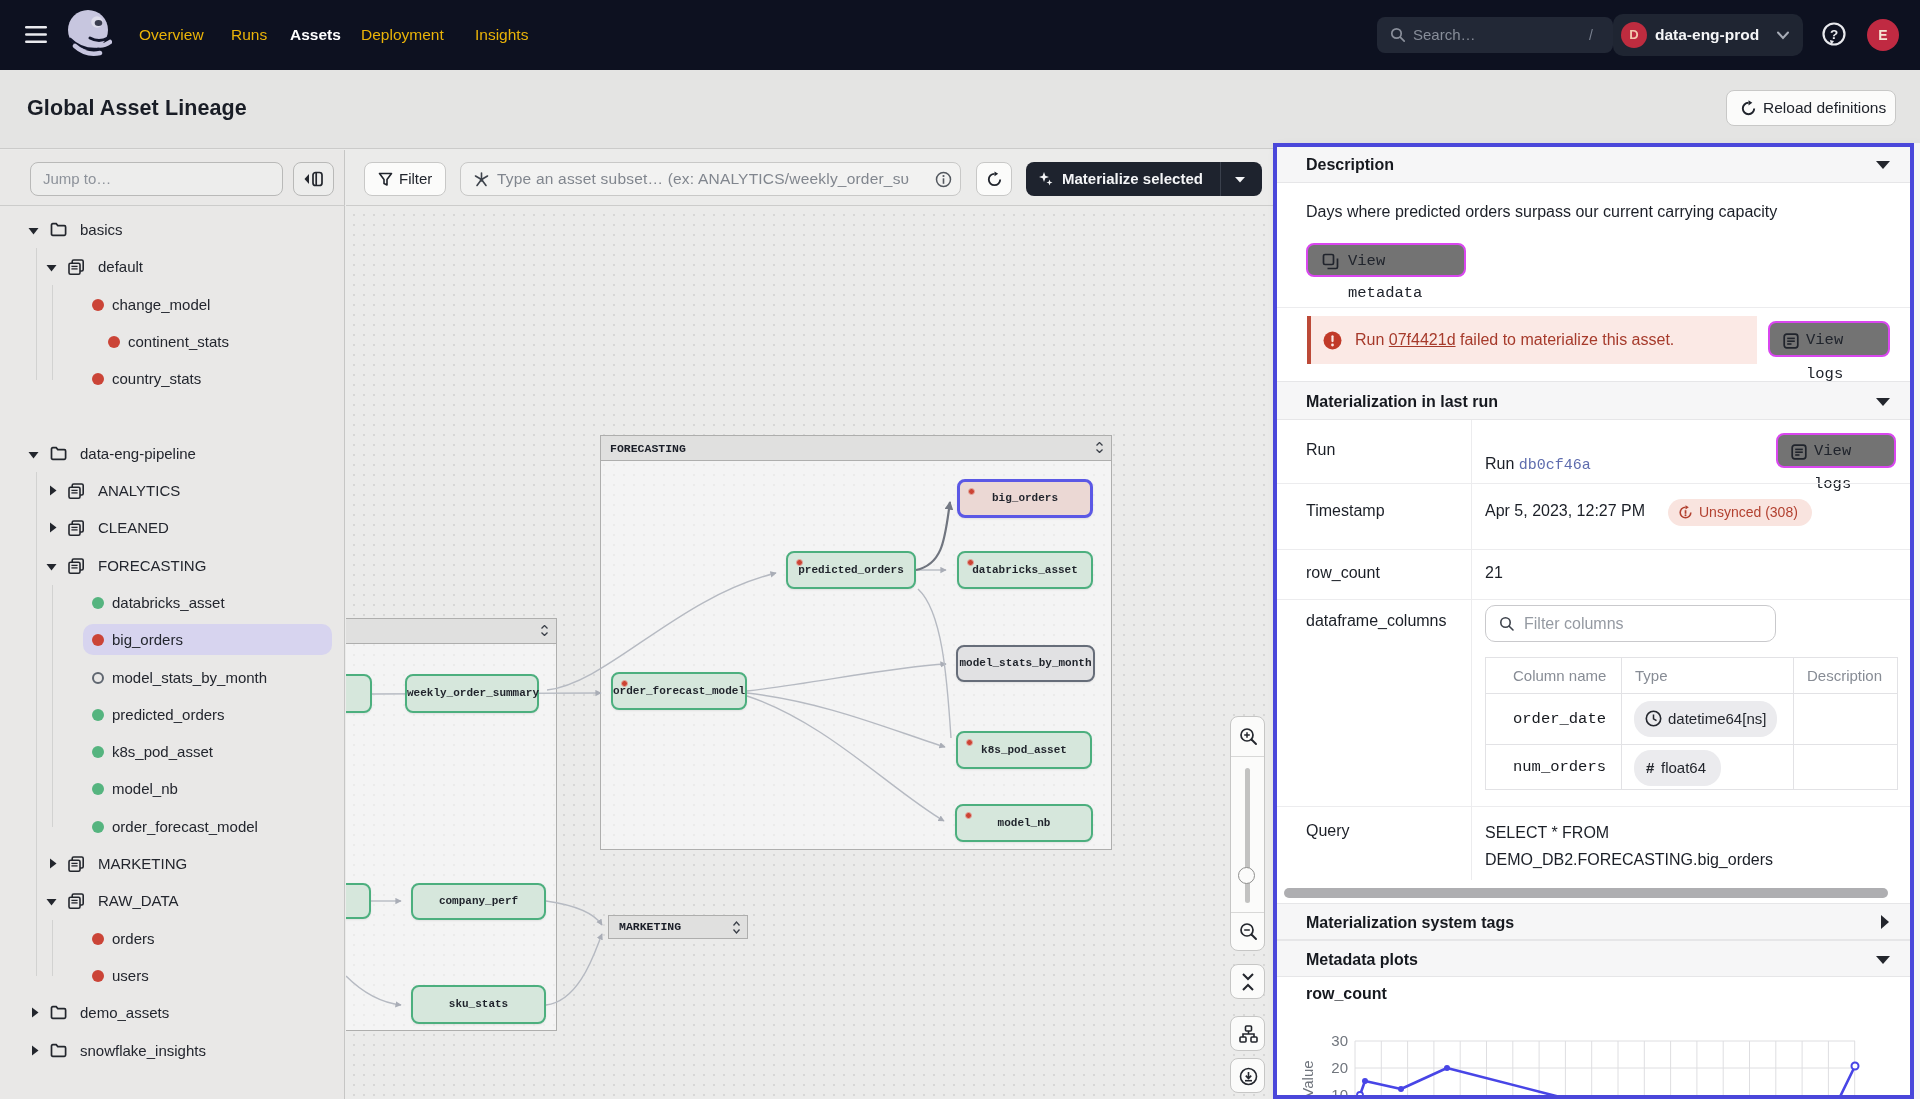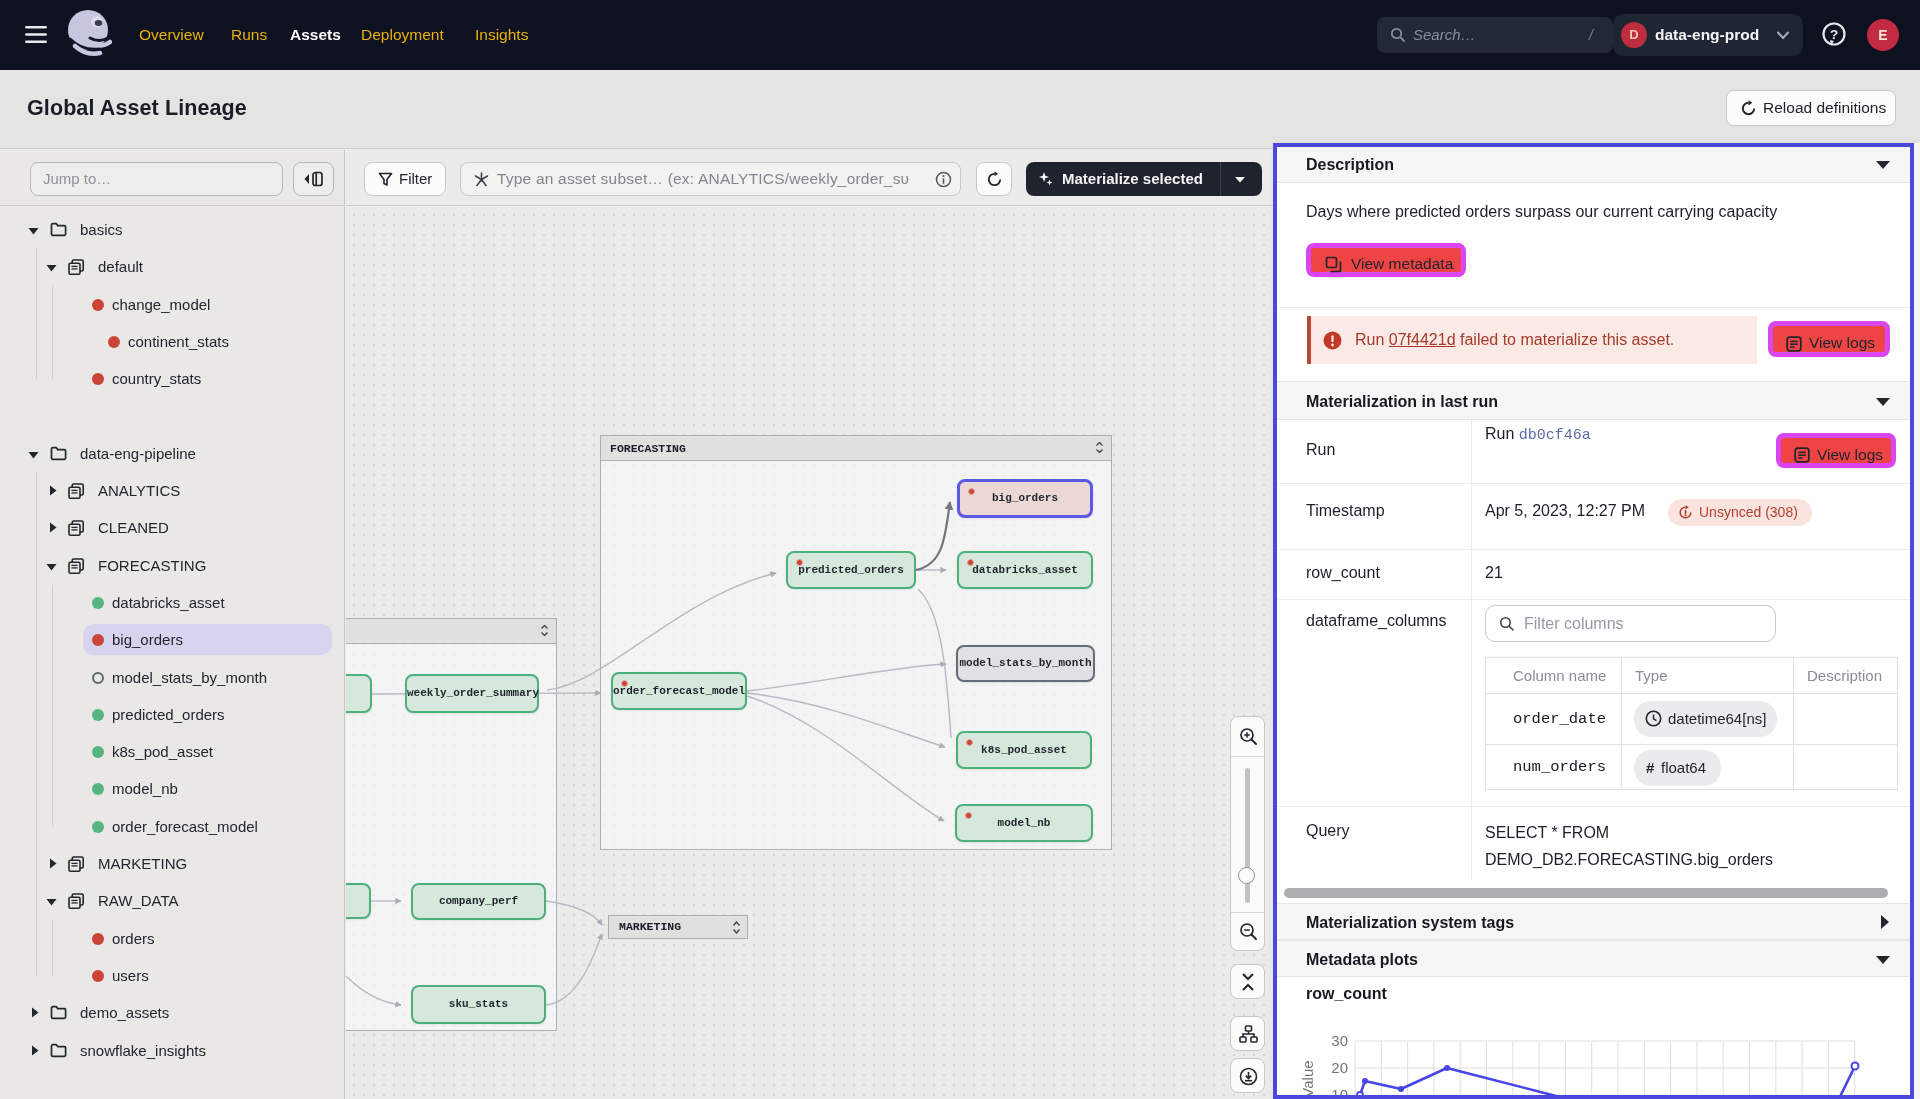--- a/index.html
+++ b/index.html
@@ -2,21 +2,21 @@
 <html><head>
 <meta charset="utf-8">
 <style>
 * { margin:0; padding:0; box-sizing:border-box; }
 html,body { width:1920px; height:1099px; overflow:hidden; font-family:"Liberation Sans", sans-serif; background:#EBEBEA; }
 .abs { position:absolute; }
 
 #nav { position:absolute; left:0; top:0; width:1920px; height:70px; background:#0D1120; }
 .navlink { position:absolute; top:0; height:70px; line-height:70px; font-size:15.5px; color:#eab308; }
 .navlink.active { color:#FFFFFF; font-weight:bold; }
-#search { position:absolute; left:1377px; top:17px; width:236px; height:36px; background:#20263314; background:#222836; border-radius:8px;font-style:italic; }
+#search { position:absolute; left:1377px; top:17px; width:236px; height:36px; background:#20263314; background:#222836; border-radius:8px; }
 #search .ph { position:absolute; left:36px; top:0; line-height:36px; font-size:15px; color:#878D99; }
 #search .slash { position:absolute; right:20px; top:0; line-height:36px; font-size:14px; color:#7A8190; }
 #deppill { position:absolute; left:1613px; top:14px; width:190px; height:42px; background:#1F2532; border-radius:10px; }
 #deppill .d { position:absolute; left:8px; top:8px; width:26px; height:26px; border-radius:50%; background:#BE2C3F; color:#F3C9AC; font-weight:bold; font-size:13px; text-align:center; line-height:26px; }
 #deppill .t { position:absolute; left:42px; top:0; line-height:42px; color:#F4F5F7; font-weight:bold; font-size:15.5px; }
 
 #phead { position:absolute; left:0; top:70px; width:1920px; height:79px; background:#E4E4E3; border-bottom:1px solid #CBCBCA; }
 #phead h1 { position:absolute; left:27px; top:26px; font-size:21.5px; color:#191D26; letter-spacing:0.1px; }
 .btn { position:absolute; background:#FBFBFA; border:1px solid #C8C8C7; border-radius:8px; }
 #reload { left:1726px; top:20px; width:170px; height:36px;padding-left:24px; }
@@ -57,21 +57,21 @@
 #panel { position:absolute; left:1273px; top:143px; width:641px; height:956px; background:#FFFFFF;
   border:4px solid #4A47DA; box-shadow:7px 7px 10px rgba(60,60,90,0.35); }
 .sechead { position:absolute; left:0; width:633px; background:#F6F6F7; border-top:1px solid #E6E6E8; border-bottom:1px solid #E6E6E8; }
 .sechead .t { position:absolute; left:29px; top:0; font-weight:bold; font-size:16px; color:#16191F; }
 .caret-d { position:absolute; width:0; height:0; border-left:7px solid transparent; border-right:7px solid transparent; border-top:8px solid #23262D; }
 .caret-r { position:absolute; width:0; height:0; border-top:7px solid transparent; border-bottom:7px solid transparent; border-left:8px solid #23262D; }
 .rowline { position:absolute; left:0; width:633px; height:1px; background:#ECECEE; }
 .collab { position:absolute; left:29px; font-size:16px; color:#1B1F27; }
 .colval { position:absolute; left:208px; font-size:16px; color:#1B1F27; }
 .vdiv { position:absolute; left:194px; width:1px; background:#ECECEE; }
-.wbtn { position:absolute; background:#ef4444; border:5px solid #d946ef; border-radius:8px; }
+.wbtn { position:absolute; background:#737373; border:2px solid #d946ef; border-radius:8px;font-family:Liberation Mono, monospace; }
 .wbtn .t { position:absolute; font-size:15.5px; color:#20242C; }
 .mono { font-family:"Liberation Mono", monospace; }
 .chip { position:absolute; background:#EBEBEE; border-radius:17px; font-size:15px; color:#23262D; }
 </style>
 
 <div id="nav">
   <svg class="abs" style="left:25px;top:26px" width="22" height="18">
       <g fill="#E9EAEE">
         <rect y="0" width="22" height="2.6" rx="1.3"></rect>
         <rect y="7.2" width="22" height="2.6" rx="1.3"></rect>
@@ -476,21 +476,21 @@
         <line x1="4.2" y1="11" x2="8.5" y2="11" stroke="#20242C" stroke-width="1.6"></line>
       </svg>
    <span class="t" style="left:36px;top:0;line-height:34px">View logs</span>
  </div>
  <div class="sechead" style="top:234px;height:39px">
       <span class="t" style="line-height:39px">Materialization in last run</span>
       <div class="caret-d" style="left:599px;top:16px"></div>
     </div>
  <div class="vdiv" style="top:273px;height:460px"></div>
  <span class="collab" style="top:294px">Run</span>
- <span class="colval" style="top:278px">Run <span class="mono" style="color:#5E6CAE;font-size:15px">db0cf46a</span></span>
+ <span class="colval" style="top:308px">Run <span class="mono" style="color:#5E6CAE;font-size:15px">db0cf46a</span></span>
  <div class="wbtn" style="left:499px;top:286px;width:120px;height:35px">
    <svg class="abs" style="left:13px;top:9px" width="16" height="16" viewBox="0 0 16 16">
         <rect x="1.2" y="1.2" width="13.6" height="13.6" rx="2.5" fill="none" stroke="#20242C" stroke-width="1.7"></rect>
         <line x1="4.2" y1="5.4" x2="11.8" y2="5.4" stroke="#20242C" stroke-width="1.6"></line>
         <line x1="4.2" y1="8.2" x2="11.8" y2="8.2" stroke="#20242C" stroke-width="1.6"></line>
         <line x1="4.2" y1="11" x2="8.5" y2="11" stroke="#20242C" stroke-width="1.6"></line>
       </svg>
    <span class="t" style="left:36px;top:0;line-height:33px">View logs</span>
  </div>
  <div class="rowline" style="top:336px"></div>

